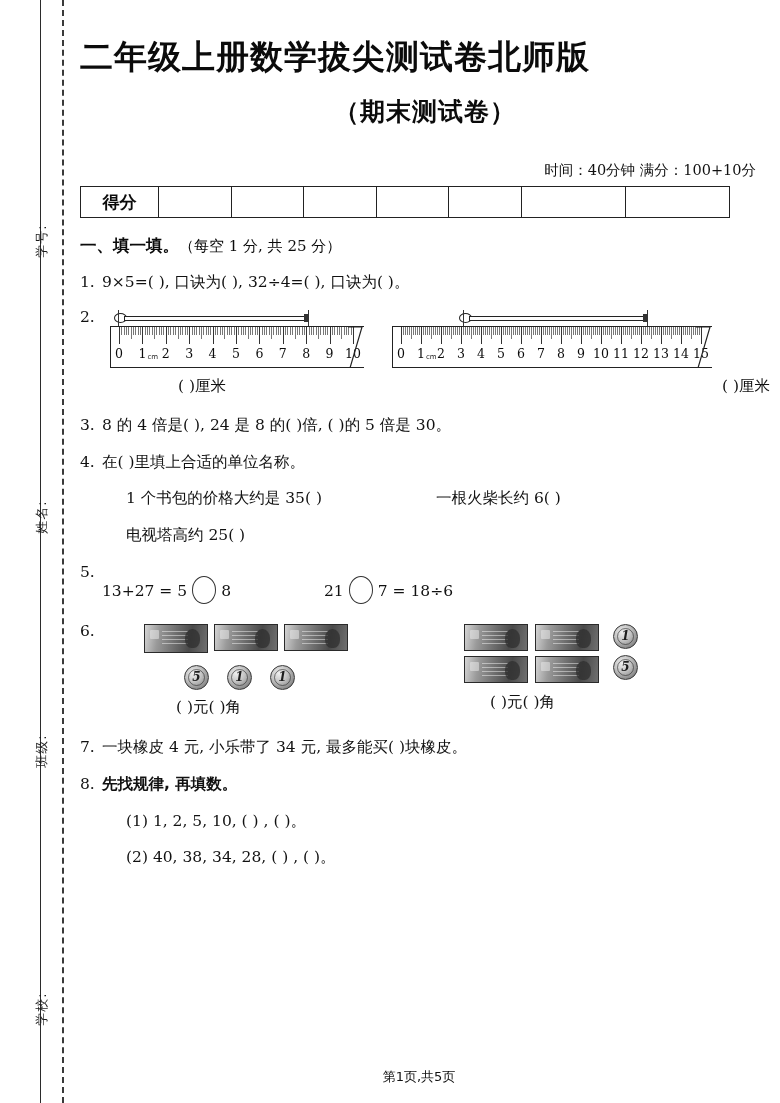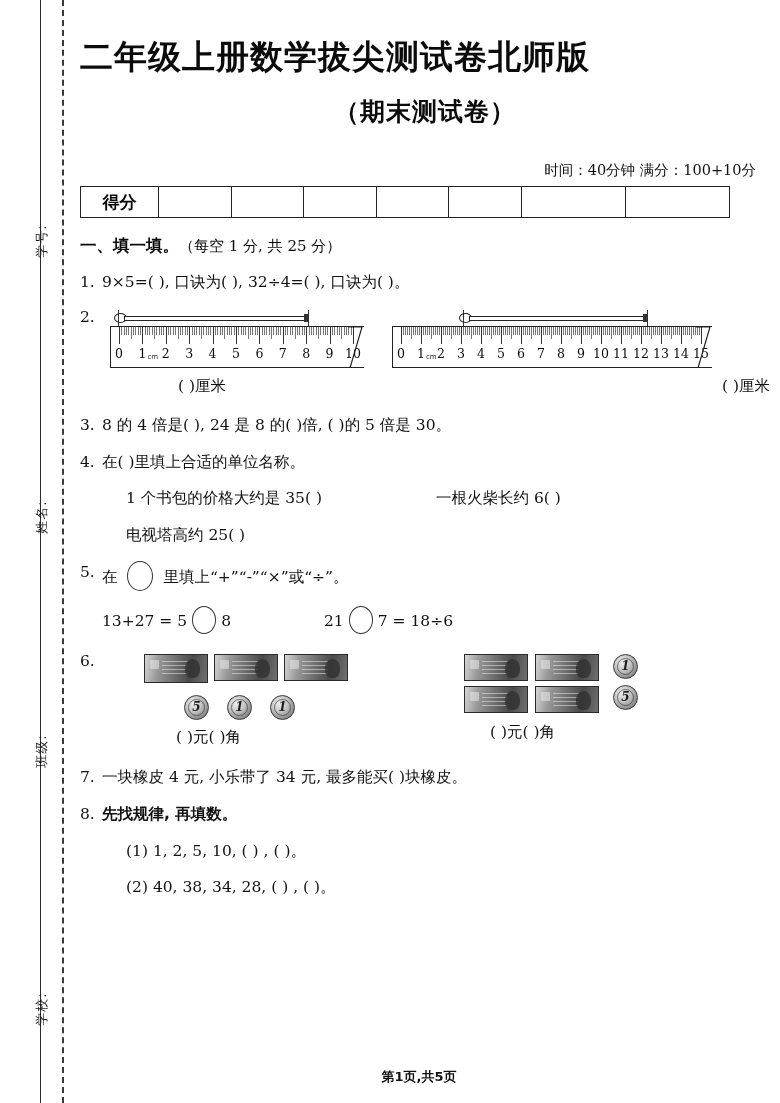--- a/index.html
+++ b/index.html
@@ -304,21 +304,21 @@
     font-family: "DejaVu Serif", "Liberation Serif", serif;
   }
 
   
   #page-footer {
     position: absolute;
     left: 0; right: 12px;
     top: 1068px;
     text-align: center;
     font-size: 13px;
-    font-weight: 700;
+    font-weight: 400;
     font-family: "DejaVu Sans", "Liberation Sans", sans-serif;
     color: #111;
   }
 </style>
 </head>
 <body>
 
 <div id="seal-solid-line"></div>
 <div id="seal-dashed-line"></div>
 <div class="seal-label" id="seal-label-0">学号:</div>
@@ -695,25 +695,20 @@
       </div>
       <div class="sub-line indent" style="display:flex;">
         <span style="width:310px;">电视塔高约 25(        )</span>
       </div>
     </span>
   </div>
 
   <div class="q">
     <span class="q-num">5.</span>
     <span class="q-body">
-      <div>
-        <span>在</span>
-        <span class="op-circle"></span>
-        <span>里填上“+”“-”“×”或“÷”。</span>
-      </div>
       <div class="sub-line" style="display:flex; margin-top:15px;">
         <span style="width:222px;">
           <span>13+27 = 5</span><span class="op-circle small"></span><span>8</span>
         </span>
         <span>
           <span>21</span><span class="op-circle small"></span><span>7 = 18÷6</span>
         </span>
       </div>
     </span>
   </div>

